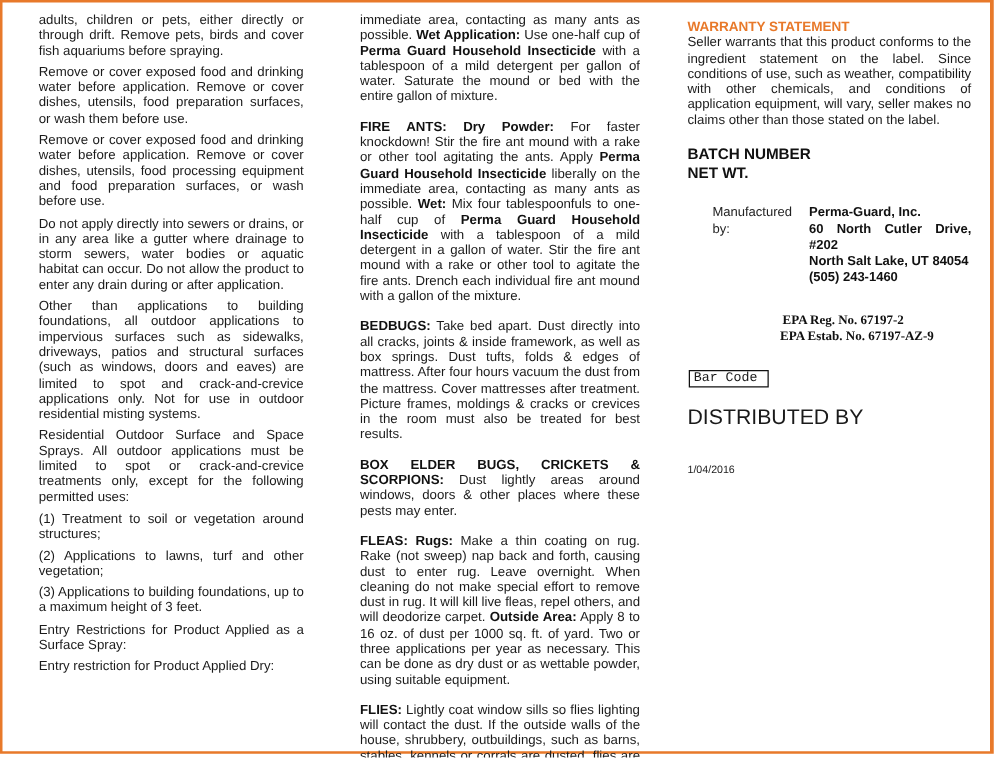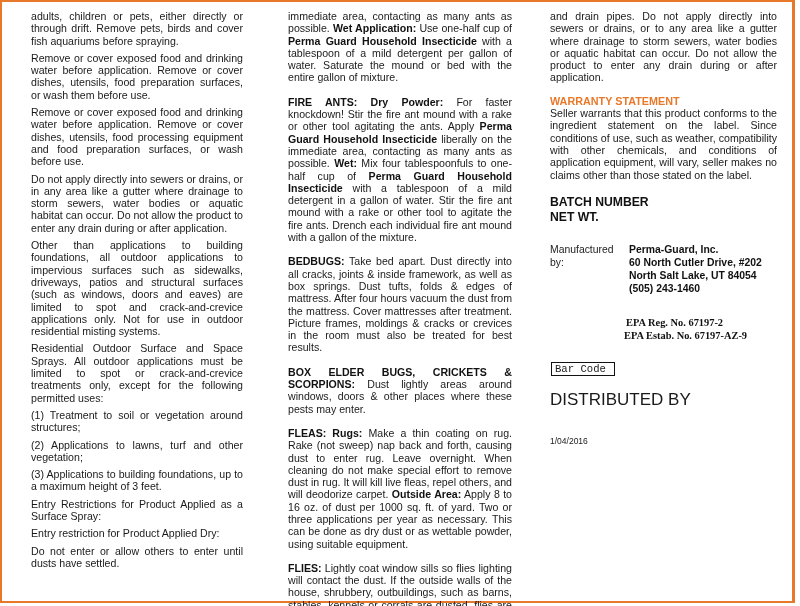--- a/index.html
+++ b/index.html
@@ -17,21 +17,21 @@
     text-align:justify;
   }
   .col p { margin:0 0 5px 0; }
   .c1 { left:31px; width:212px; }
   .c2 { left:288px; width:224px; }
   .c3 { left:550px; width:227px; }
   .gap { height:7px; }
   .orange { color:#e8792a; font-weight:bold; }
   b { font-weight:bold; color:#111; }
   .heading-bold { font-weight:bold; font-size:12.2px; line-height:15px; color:#111; }
-  .mfg { display:flex; font-size:10.4px; line-height:13px; margin-top:18px; }
+  .mfg { display:flex; font-size:10.4px; line-height:13px; margin-top:18px;margin-left:20px; }
   .mfg .lbl { width:79px; color:#222; }
   .mfg .val { font-weight:bold; color:#111; }
   .epa { margin-left:76px; margin-top:21px; font-weight:bold; font-size:10.4px; line-height:13px; color:#111; text-align:left;font-family:Liberation Serif, serif; }
   .barcode {
     display:inline-block; border:1px solid #111; padding:0 5px 0 3px;
     width:54px; font-size:10.6px; line-height:12px; margin-top:20px; margin-left:1px;font-family:Liberation Mono, monospace;
   }
   .distributed { margin-top:18px; font-size:17px; }
   .date { text-align:left; margin-top:29px; font-size:8.5px; padding-right:2px; }
 </style>
@@ -45,42 +45,40 @@
   <p>Remove or cover exposed food and drinking water before application. Remove or cover dishes, utensils, food preparation surfaces, or wash them before use.</p>
   <p>Remove or cover exposed food and drinking water before application. Remove or cover dishes, utensils, food processing equipment and food preparation surfaces, or wash before use.</p>
   <p>Do not apply directly into sewers or drains, or in any area like a gutter where drainage to storm sewers, water bodies or aquatic habitat can occur. Do not allow the product to enter any drain during or after application.</p>
   <p>Other than applications to building foundations, all outdoor applications to impervious surfaces such as sidewalks, driveways, patios and structural surfaces (such as windows, doors and eaves) are limited to spot and crack-and-crevice applications only. Not for use in outdoor residential misting systems.</p>
   <p>Residential Outdoor Surface and Space Sprays. All outdoor applications must be limited to spot or crack-and-crevice treatments only, except  for the following permitted uses:</p>
   <p>(1) Treatment to soil or vegetation around structures;</p>
   <p>(2) Applications to lawns, turf and other vegetation;</p>
   <p>(3) Applications to building foundations, up to a maximum height of 3 feet.</p>
   <p>Entry Restrictions for Product Applied as a Surface Spray:</p>
   <p>Entry restriction for Product Applied Dry:</p>
-  <p>Do not enter or allow others to enter until dusts have settled.</p>
   <div class="gap"></div>
 
 </div>
 
 <div class="col c2">
   <p><span>immediate area, contacting as many ants as possible. </span><b>Wet Application:</b><span> Use one-half cup of </span><b>Perma Guard Household Insecticide</b><span> with a tablespoon of a mild detergent per gallon of water. Saturate the mound or bed with the entire gallon of mixture.</span></p>
   <div class="gap"></div>
   <p><b>FIRE ANTS: Dry Powder:</b><span> For faster knockdown! Stir the fire ant mound with a rake or other tool agitating the ants. Apply </span><b>Perma Guard Household Insecticide</b><span> liberally on the immediate area, contacting as many ants as possible. </span><b>Wet:</b><span> Mix four tablespoonfuls to one-half cup of </span><b>Perma Guard Household Insecticide</b><span> with a tablespoon of a mild detergent in a gallon of water. Stir the fire ant mound with a rake or other tool to agitate the fire ants. Drench each individual fire ant mound with a gallon of the mixture.</span></p>
   <div class="gap"></div>
   <p><b>BEDBUGS:</b><span> Take bed apart. Dust directly into all cracks, joints &amp; inside framework, as well as box springs. Dust tufts, folds &amp; edges of mattress. After four hours vacuum the dust from the mattress. Cover mattresses after treatment. Picture frames, moldings &amp; cracks or crevices in the room must also be treated for best results.</span></p>
   <div class="gap"></div>
   <p><b>BOX ELDER BUGS, CRICKETS &amp; SCORPIONS:</b><span> Dust lightly areas around windows, doors &amp; other places where these pests may enter.</span></p>
   <div class="gap"></div>
   <p><b>FLEAS: Rugs:</b><span> Make a thin coating on rug. Rake (not sweep) nap back and forth, causing dust to enter rug. Leave overnight. When cleaning do not make special effort to remove dust in rug. It will kill live fleas, repel others, and will deodorize carpet. </span><b>Outside Area:</b><span> Apply 8 to 16 oz. of dust per 1000 sq. ft. of yard. Two or three applications per year as necessary. This can be done as dry dust or as wettable powder, using suitable equipment.</span></p>
   <div class="gap"></div>
   <p><b>FLIES:</b><span> Lightly coat window sills so flies lighting will contact the dust. If the outside walls of the house, shrubbery, outbuildings, such as barns, stables, kennels or corrals are dusted, flies are greatly reduced.</span></p>
 
 </div>
 
 <div class="col c3">
-  <p>and drain pipes. Do not apply directly into sewers or drains, or to any area like a gutter where drainage to storm sewers, water bodies or aquatic habitat can occur. Do not allow the product to enter any drain during or after application.</p>
   <div class="gap" style="height:6px"></div>
   <div class="orange" style="font-size:10.8px;">WARRANTY STATEMENT</div>
   <p>Seller warrants that this product conforms to the ingredient statement on the label.  Since conditions of use, such as weather, compatibility with other chemicals, and conditions of application equipment, will vary, seller makes no claims other than those stated on the label.</p>
   <div style="height:9px"></div>
   <div class="heading-bold">BATCH NUMBER</div>
   <div class="heading-bold">NET WT.</div>
   <div class="mfg">
     <div class="lbl">Manufactured by:</div>
     <div class="val">
       <div>Perma-Guard, Inc.</div>

